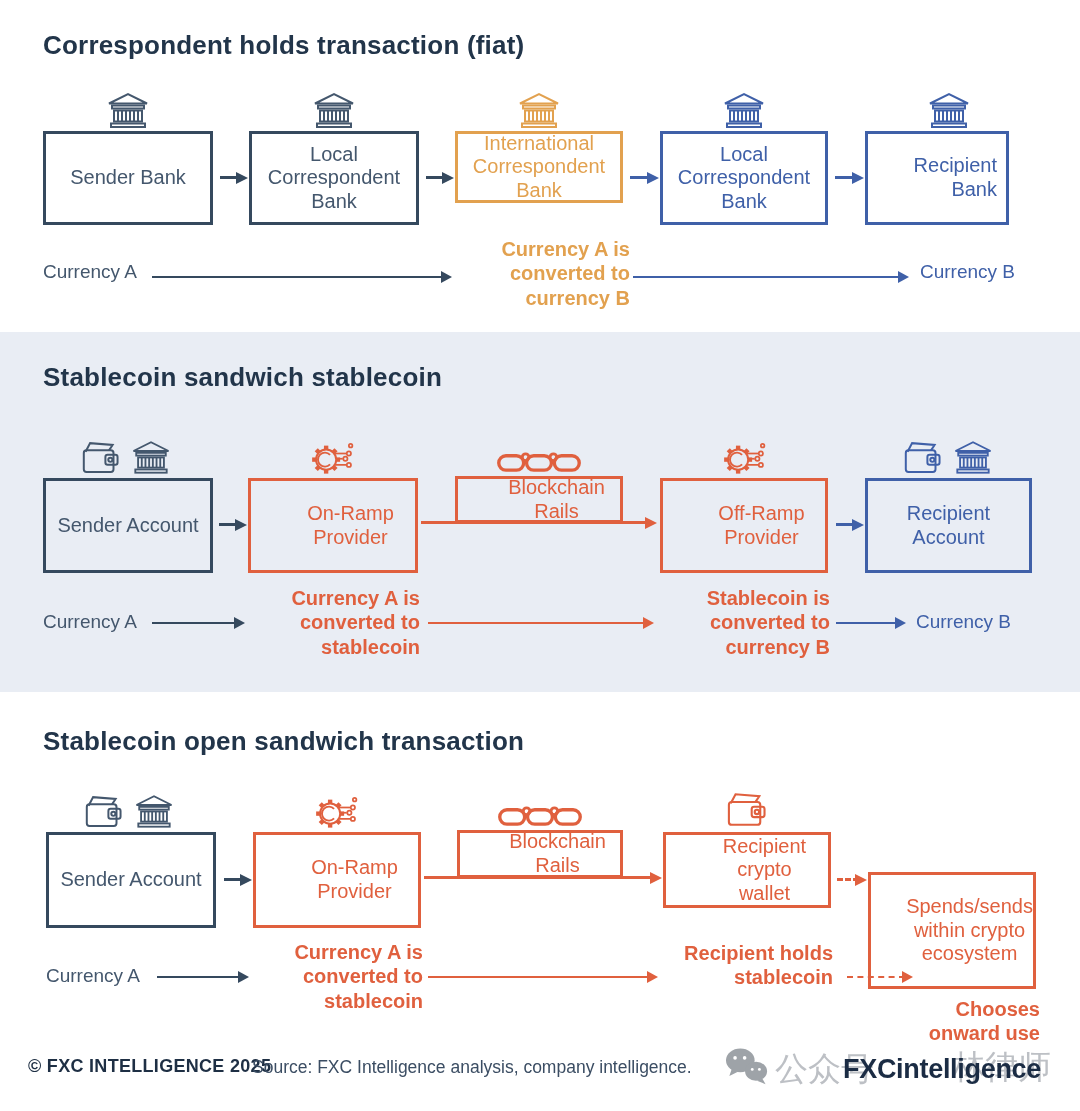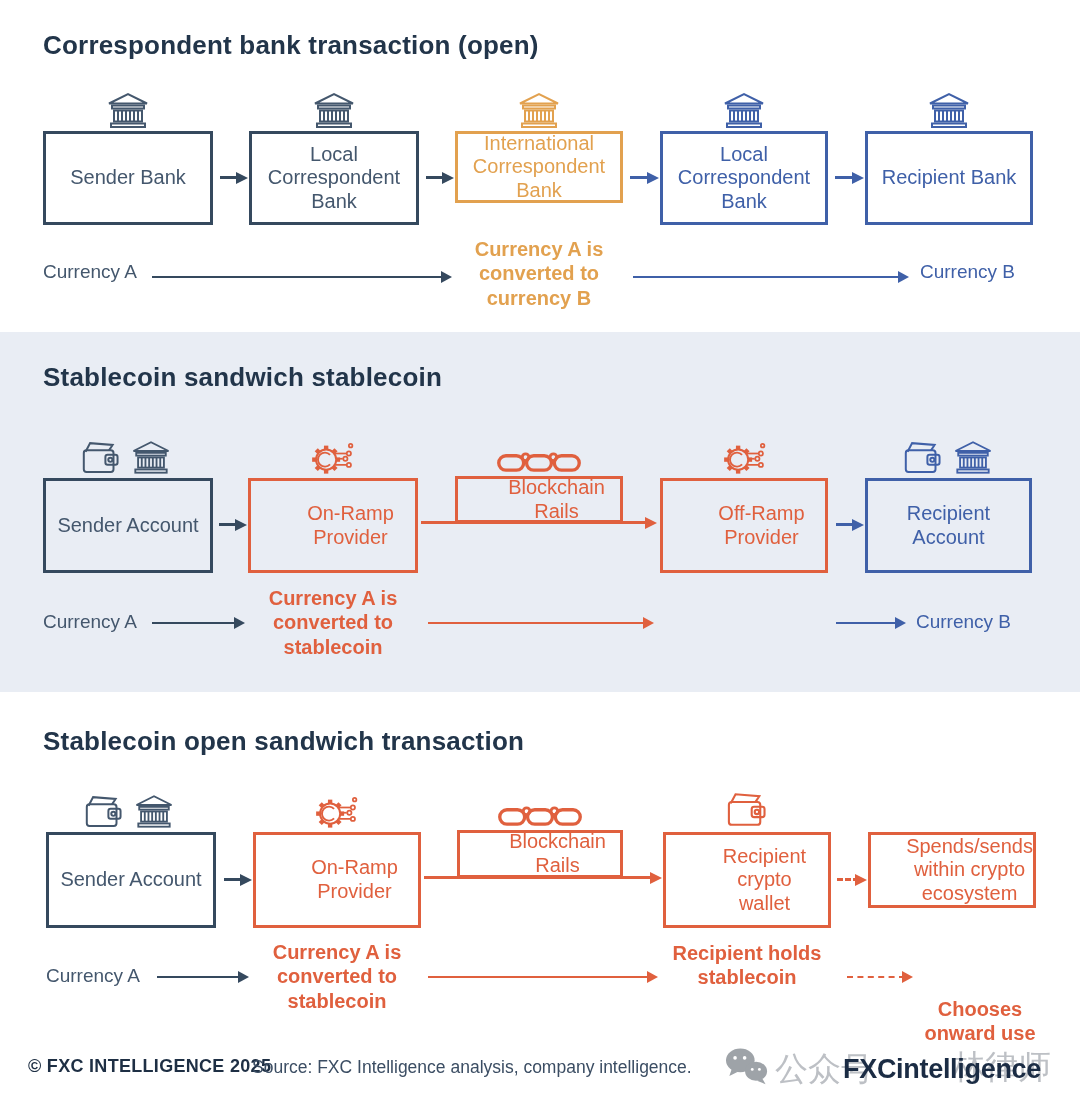--- a/index.html
+++ b/index.html
@@ -22,38 +22,38 @@
   .a-blue{color:#3F60A8;}
   .a-orange{color:#E0603E;}
   .arrow{position:absolute;height:0;border-top:3px solid currentColor;}
   .arrow::after{content:"";position:absolute;right:-8px;top:-7.5px;width:0;height:0;
     border-left:12px solid currentColor;border-top:6px solid transparent;border-bottom:6px solid transparent;}
   .arrow-thin{border-top-width:2.5px;}
   .arrow-thin::after{top:-7px;border-left-width:11px;}
   .arrow-thick{border-top-width:3.5px;}
   .dashed{border-top-style:dashed;}
   .cur{position:absolute;font-size:19px;font-weight:400;white-space:nowrap;}
-  .note{position:absolute;font-size:20px;font-weight:600;line-height:1.22;text-align:center;}
+  .note{position:absolute;font-size:20px;font-weight:600;line-height:1.22;text-align:right;}
   .icon{position:absolute;display:block;}
   .footer-copy{position:absolute;left:28px;top:1056px;font-size:18px;font-weight:700;color:#1E2F44;
                letter-spacing:.3px;white-space:nowrap;}
   .footer-src{position:absolute;left:252px;top:1057px;font-size:17.5px;color:#3B4D63;white-space:nowrap;}
   .wm{position:absolute;font-size:33px;color:#BDC0C5;white-space:nowrap;z-index:1;}
   .logo{position:absolute;left:843px;top:1054px;font-size:27px;color:#1B2C44;font-weight:700;
         letter-spacing:-.3px;white-space:nowrap;z-index:2;}
   svg{display:block;}
 </style>
 </head>
 <body>
 
 <div class="canvas">
 
   <div class="band band-gray"></div>
 
-  <div class="sec-title" style="left:43px;top:30px;">Correspondent bank transaction (open)</div>
+  <div class="sec-title" style="left:43px;top:30px;">Correspondent holds transaction (fiat)</div>
 
   <svg class="icon t-slate" style="left:102px;top:91px;" width="52" height="38" viewBox="0 0 52 38" fill="none" stroke="currentColor" stroke-width="2">
     <path d="M7 12.5 L26 3 L45 12.5 Z"></path>
       <rect x="10" y="14.5" width="32" height="3"></rect>
     <rect x="12" y="19.5" width="28" height="11"></rect>
     <line x1="16" y1="19.5" x2="16" y2="30.5"></line>
       <line x1="20" y1="19.5" x2="20" y2="30.5"></line>
     <line x1="24" y1="19.5" x2="24" y2="30.5"></line>
       <line x1="28" y1="19.5" x2="28" y2="30.5"></line>
     <line x1="32" y1="19.5" x2="32" y2="30.5"></line>
@@ -106,21 +106,21 @@
       <line x1="28" y1="19.5" x2="28" y2="30.5"></line>
     <line x1="32" y1="19.5" x2="32" y2="30.5"></line>
       <line x1="36" y1="19.5" x2="36" y2="30.5"></line>
     <rect x="9" y="32.5" width="34" height="3.5"></rect>
   </svg>
 
   <div class="box box-slate" style="left:43px;top:131px;width:170px;height:94px;">Sender Bank</div>
   <div class="box box-slate" style="left:249px;top:131px;width:170px;height:94px;">Local Correspondent Bank</div>
   <div class="box box-amber" style="left:455px;top:131px;width:168px;height:72px;">International Correspondent Bank</div>
   <div class="box box-blue" style="left:660px;top:131px;width:168px;height:94px;">Local Correspondent Bank</div>
-  <div class="box box-blue" style="left:865px;top:131px;width:168px;height:94px;text-align:right;">Recipient Bank</div>
+  <div class="box box-blue" style="left:865px;top:131px;width:144px;height:94px;text-align:right;">Recipient Bank</div>
 
   <div class="arrow a-slate" style="left:220px;top:176px;width:20px;"></div>
   <div class="arrow a-slate" style="left:426px;top:176px;width:20px;"></div>
   <div class="arrow a-blue" style="left:630px;top:176px;width:21px;"></div>
   <div class="arrow a-blue" style="left:835px;top:176px;width:21px;"></div>
 
   <div class="cur t-slate" style="left:43px;top:261px;">Currency A</div>
   <div class="arrow arrow-thin a-slate" style="left:152px;top:276px;width:292px;"></div>
   <div class="note t-amber" style="left:448px;top:237px;width:182px;">Currency A is converted to currency B</div>
   <div class="arrow arrow-thin a-blue" style="left:633px;top:276px;width:268px;"></div>
@@ -225,20 +225,21 @@
   <div class="box box-orange" style="left:660px;top:478px;width:168px;height:95px;">Off-Ramp Provider</div>
 
   <div class="arrow a-slate" style="left:219px;top:523px;width:20px;"></div>
   <div class="arrow arrow-thick a-orange" style="left:421px;top:521px;width:228px;"></div>
   <div class="arrow a-blue" style="left:836px;top:523px;width:20px;"></div>
 
   <div class="cur t-slate" style="left:43px;top:611px;">Currency A</div>
   <div class="arrow arrow-thin a-slate" style="left:152px;top:622px;width:85px;"></div>
   <div class="note t-orange" style="left:246px;top:586px;width:174px;">Currency A is converted to stablecoin</div>
   <div class="arrow arrow-thin a-orange" style="left:428px;top:622px;width:218px;"></div>
+  <div class="note t-orange" style="left:658px;top:586px;width:172px;">Stablecoin is converted to currency B</div>
   <div class="arrow arrow-thin a-blue" style="left:836px;top:622px;width:62px;"></div>
   <div class="cur t-blue" style="left:916px;top:611px;">Currency B</div>
 
   <div class="sec-title" style="left:43px;top:726px;">Stablecoin open sandwich transaction</div>
 
   <svg class="icon t-slate" style="left:82px;top:794px;" width="42" height="36" viewBox="0 0 46 40" fill="none" stroke="currentColor" stroke-width="2.2">
     <path d="M7 13 L12 3.5 L37 5.5 L33 11.5"></path>
     <rect x="5" y="11.5" width="33" height="24" rx="3"></rect>
     <rect x="29" y="16.5" width="13.5" height="11" rx="2.5"></rect>
     <circle cx="34.5" cy="22" r="2.3"></circle>
@@ -288,22 +289,22 @@
   <svg class="icon t-orange" style="left:724px;top:791px;" width="44" height="38" viewBox="0 0 46 40" fill="none" stroke="currentColor" stroke-width="2.2">
     <path d="M7 13 L12 3.5 L37 5.5 L33 11.5"></path>
     <rect x="5" y="11.5" width="33" height="24" rx="3"></rect>
     <rect x="29" y="16.5" width="13.5" height="11" rx="2.5"></rect>
     <circle cx="34.5" cy="22" r="2.3"></circle>
   </svg>
 
   <div class="box box-slate" style="left:46px;top:832px;width:170px;height:96px;">Sender Account</div>
   <div class="box box-orange" style="left:253px;top:832px;width:168px;height:96px;">On-Ramp Provider</div>
   <div class="box box-orange" style="left:457px;top:830px;width:166px;height:48px;">Blockchain Rails</div>
-  <div class="box box-orange" style="left:663px;top:832px;width:168px;height:96px;">Recipient crypto wallet</div>
-  <div class="box box-orange" style="left:868px;top:832px;width:168px;height:76px;">Spends/sends within crypto ecosystem</div>
+  <div class="box box-orange" style="left:663px;top:832px;width:168px;height:76px;">Recipient crypto wallet</div>
+  <div class="box box-orange" style="left:868px;top:872px;width:168px;height:117px;">Spends/sends within crypto ecosystem</div>
 
   <div class="arrow a-slate" style="left:224px;top:878px;width:20px;"></div>
   <div class="arrow arrow-thick a-orange" style="left:424px;top:876px;width:230px;"></div>
   <div class="arrow dashed a-orange" style="left:837px;top:878px;width:22px;"></div>
 
   <div class="cur t-slate" style="left:46px;top:965px;">Currency A</div>
   <div class="arrow arrow-thin a-slate" style="left:157px;top:976px;width:84px;"></div>
   <div class="note t-orange" style="left:251px;top:940px;width:172px;">Currency A is converted to stablecoin</div>
   <div class="arrow arrow-thin a-orange" style="left:428px;top:976px;width:222px;"></div>
   <div class="note t-orange" style="left:661px;top:941px;width:172px;">Recipient holds stablecoin</div>

